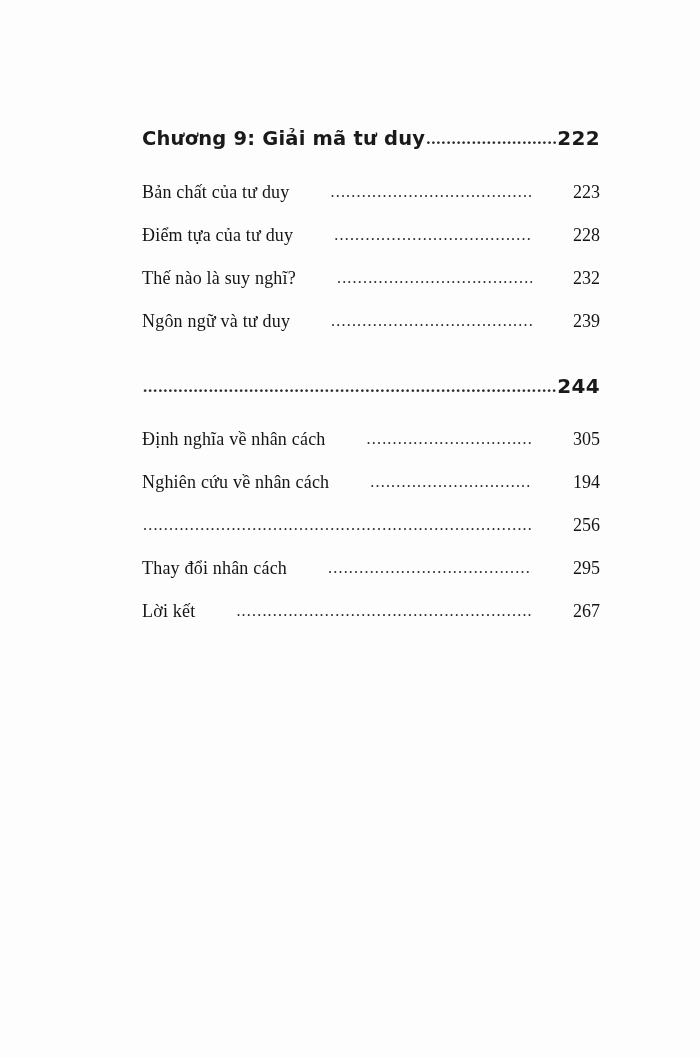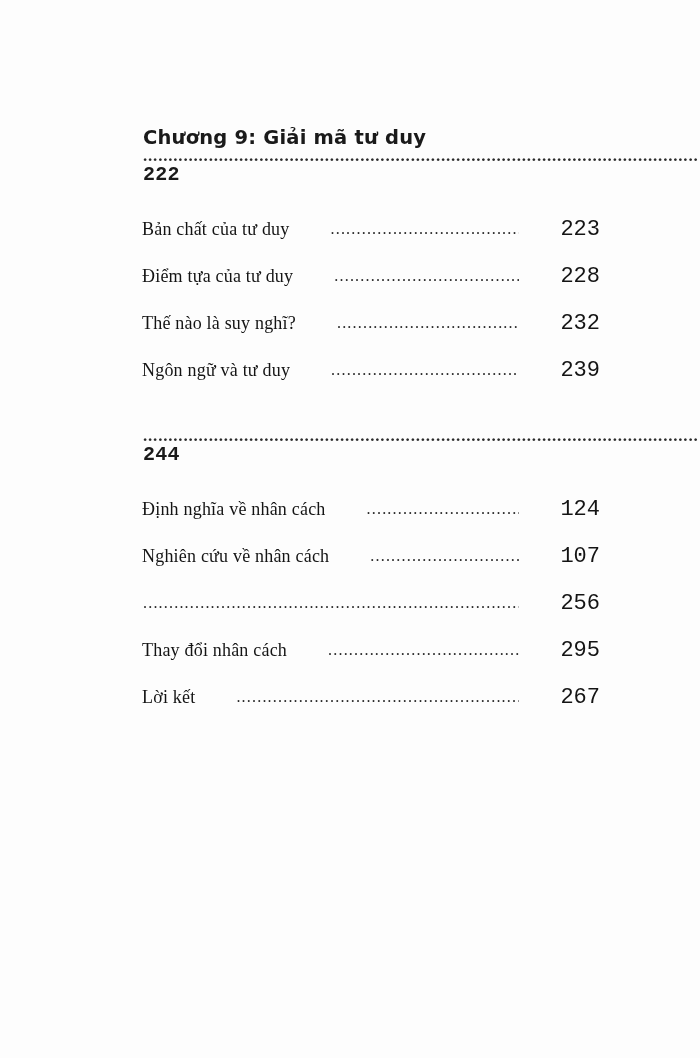--- a/index.html
+++ b/index.html
@@ -49,31 +49,29 @@
     white-space: nowrap;
     margin: 0 1px;
     position: relative;
     top: -1px;
     color: #2a2a2a;
     letter-spacing: 1.1px;
   }
   .entry-page {
     flex: 0 0 auto;
     text-align: right;
-    font-family: Liberation Mono, monospace;
   }
 
   
   .entry.chapter {
     font-family: "DejaVu Sans", sans-serif;
     font-weight: 700;
     font-size: 19.5px;
     letter-spacing: 0.3px;
     margin-bottom: 34px;
-    flex-direction: column;
   }
   .entry.chapter .entry-title {
     font-style: normal;
   }
   .entry.chapter .entry-dots {
     font-family: "Liberation Serif", serif;
     font-weight: 700;
     font-size: 17px;
     letter-spacing: 0.8px;
   }
@@ -88,21 +86,21 @@
     font-size: 18px;
     margin-bottom: 25px;
     color: #141414;
     gap: 40px;
   }
   .entry.section .entry-dots {
     font-size: 16px;
     letter-spacing: 1.2px;
   }
   .entry.section .entry-page {
-    font-size: 22px;
+    font-size: 18px;
   }
 </style>
 </head>
 <body>
 
 <div class="page">
   <div class="toc">
 
     <div class="chapter-block">
       <div class="entry chapter">
@@ -138,27 +136,27 @@
 
     <div class="chapter-block second">
       <div class="entry chapter">
         <span class="entry-dots">..............................................................................................................</span>
         <span class="entry-page">244</span>
       </div>
 
       <div class="entry section">
         <span class="entry-title">Định nghĩa về nhân cách</span>
         <span class="entry-dots">..............................................................................................................</span>
-        <span class="entry-page">124</span>
+        <span class="entry-page">305</span>
       </div>
 
       <div class="entry section">
         <span class="entry-title">Nghiên cứu về nhân cách</span>
         <span class="entry-dots">..............................................................................................................</span>
-        <span class="entry-page">107</span>
+        <span class="entry-page">194</span>
       </div>
 
       <div class="entry section">
         <span class="entry-dots">..............................................................................................................</span>
         <span class="entry-page">256</span>
       </div>
 
       <div class="entry section">
         <span class="entry-title">Thay đổi nhân cách</span>
         <span class="entry-dots">..............................................................................................................</span>

